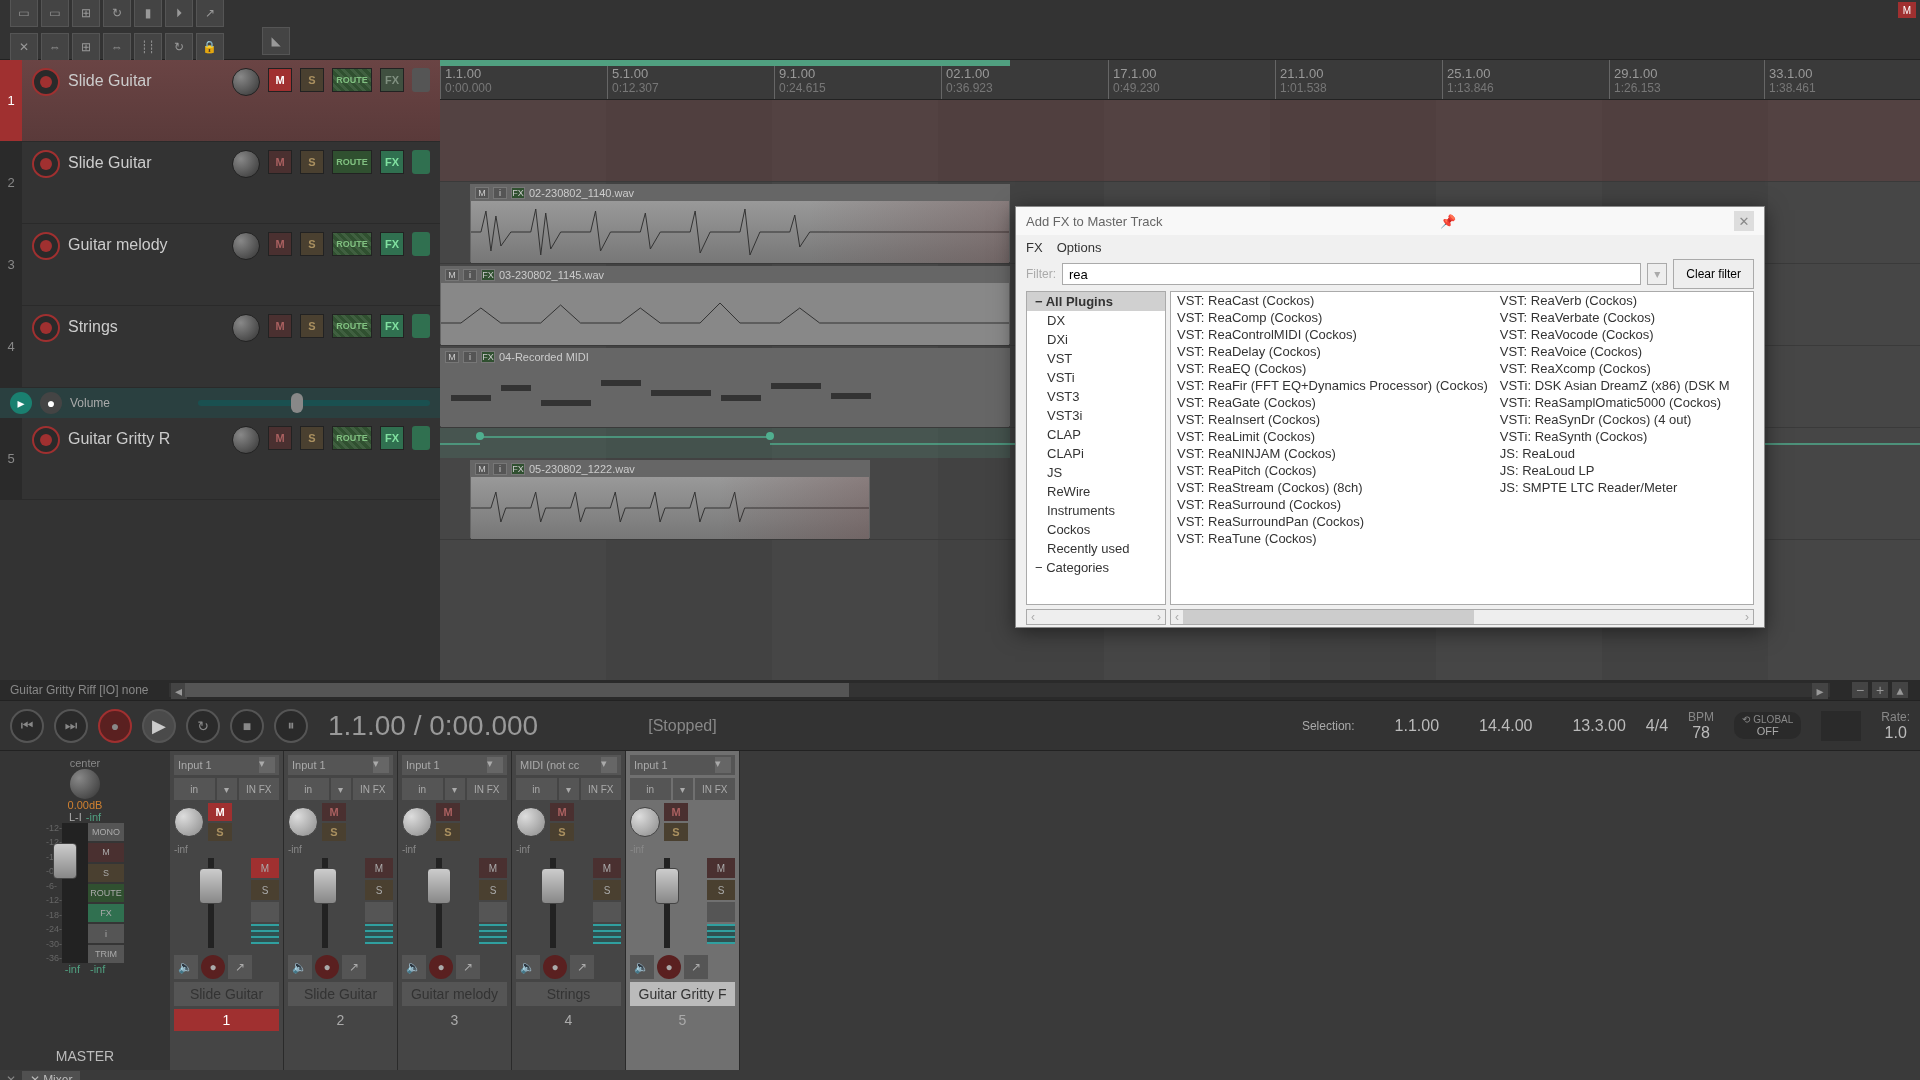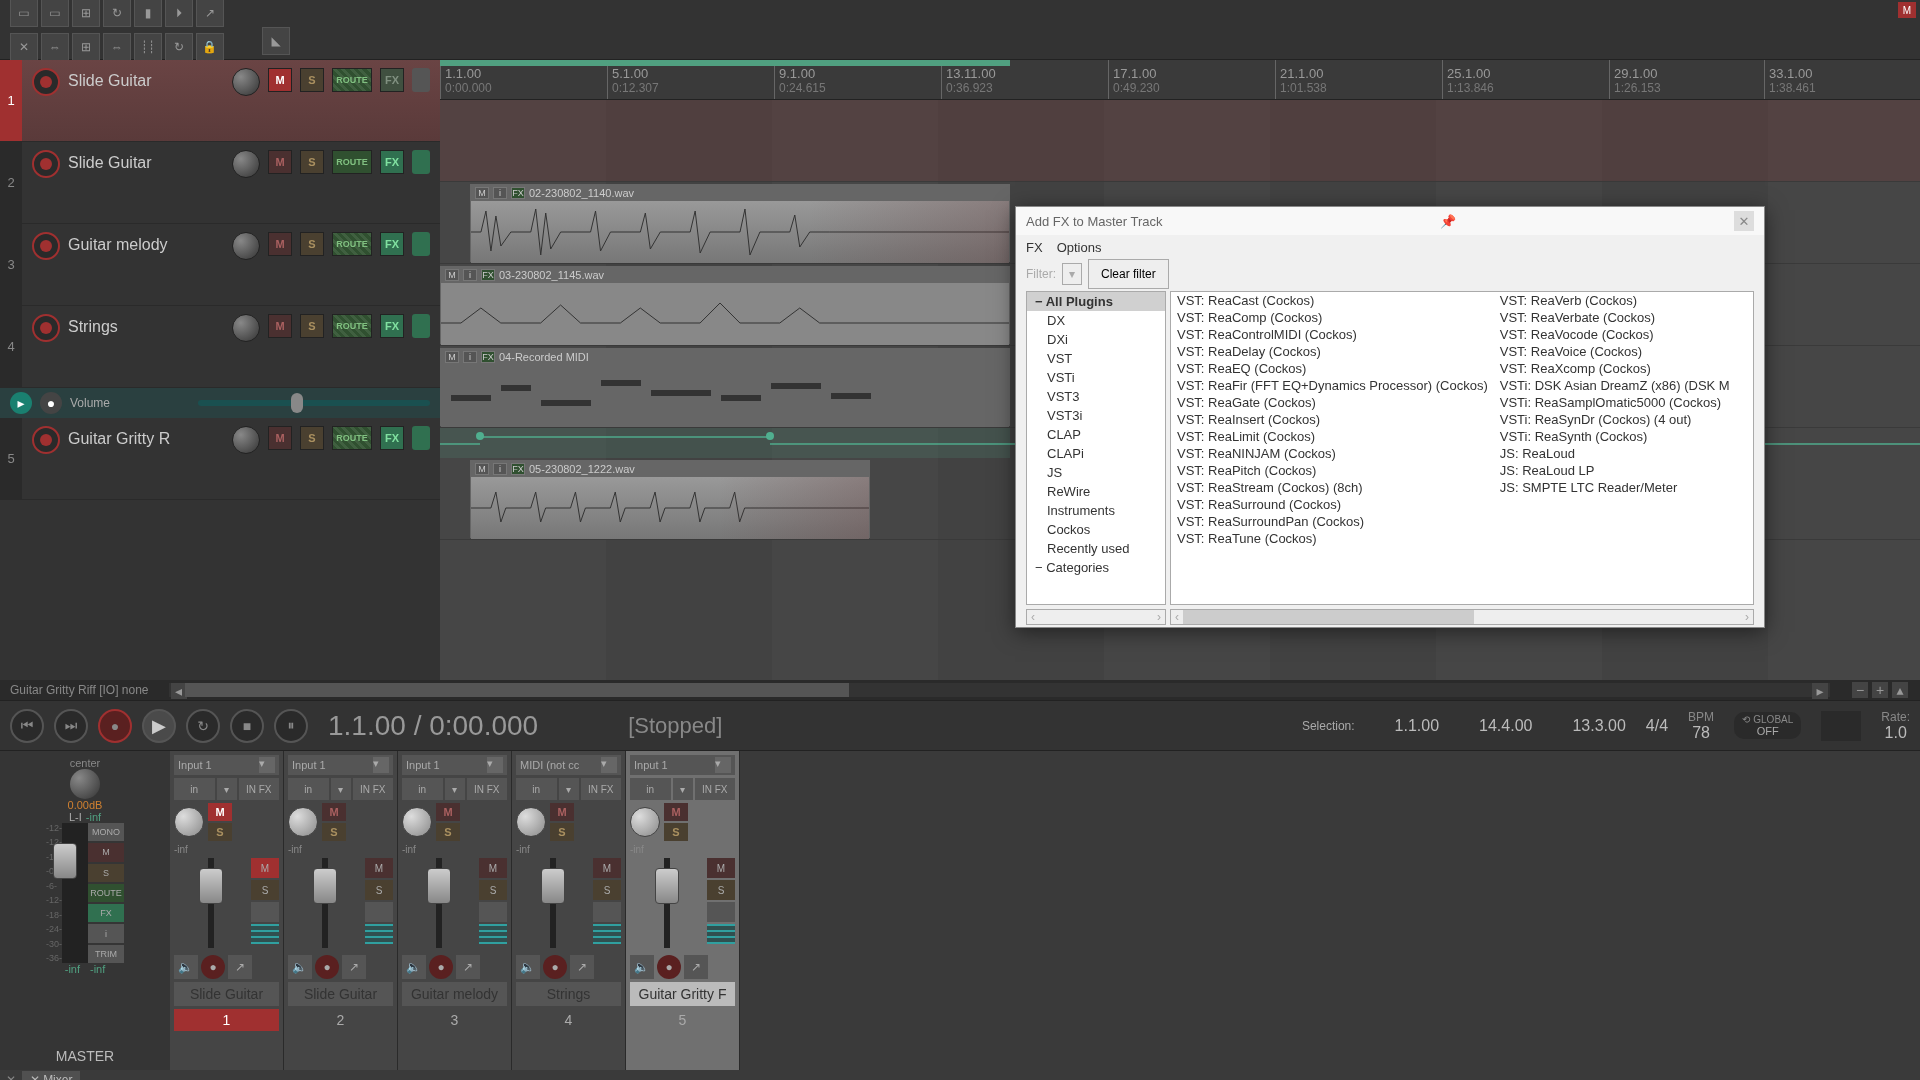--- a/index.html
+++ b/index.html
@@ -74,21 +74,21 @@
 .status-bar .hscroll { flex: 1; height: 14px; background: #333; margin: 0 20px; position: relative; }
 .status-bar .hscroll-thumb { position: absolute; height: 100%; background: #555; }
 .status-bar .sb-btn { width: 16px; height: 16px; background: #444; margin: 0 2px; display: flex; align-items: center; justify-content: center; color: #999; font-size: 14px; }
 
 
 .transport { height: 50px; background: #333; border-top: 1px solid #222; display: flex; align-items: center; padding: 0 10px; gap: 10px; }
 .trans-btn { width: 34px; height: 34px; border-radius: 50%; background: #2a2a2a; border: 2px solid #555; display: flex; align-items: center; justify-content: center; color: #888; font-size: 14px; }
 .trans-btn.rec { border-color: #a03030; background: #5a2020; }
 .trans-btn.play { background: #4a4a4a; color: #ccc; font-size: 18px; }
 .trans-time { font-size: 28px; color: #999; margin-left: 10px; }
-.trans-status { font-size: 22px; color: #888; margin-left: 80px; }
+.trans-status { font-size: 16px; color: #888; margin-left: 100px; }
 .trans-right { margin-left: auto; display: flex; align-items: center; gap: 20px; }
 .trans-field { display: flex; flex-direction: column; align-items: center; }
 .trans-label { color: #888; font-size: 12px; }
 .trans-value { color: #bbb; font-size: 16px; }
 .sel-row { display: flex; gap: 40px; align-items: center; }
 
 
 .mixer { height: 320px; background: #3a3a3a; display: flex; border-top: 1px solid #222; }
 .mixer-master { width: 170px; background: #353535; padding: 6px; display: flex; flex-direction: column; align-items: center; }
 .mixer-strip { width: 114px; background: #454545; border-right: 1px solid #2a2a2a; padding: 4px; display: flex; flex-direction: column; align-items: center; gap: 3px; }
@@ -272,21 +272,21 @@
         </div>
         <div class="ruler-mark" style="left: 167px;">
           <div class="ruler-bar">5.1.00</div>
           <div class="ruler-time">0:12.307</div>
         </div>
         <div class="ruler-mark" style="left: 334px;">
           <div class="ruler-bar">9.1.00</div>
           <div class="ruler-time">0:24.615</div>
         </div>
         <div class="ruler-mark" style="left: 501px;">
-          <div class="ruler-bar">13.11.00</div>
+          <div class="ruler-bar">02.1.00</div>
           <div class="ruler-time">0:36.923</div>
         </div>
         <div class="ruler-mark" style="left: 668px;">
           <div class="ruler-bar">17.1.00</div>
           <div class="ruler-time">0:49.230</div>
         </div>
         <div class="ruler-mark" style="left: 835px;">
           <div class="ruler-bar">21.1.00</div>
           <div class="ruler-time">1:01.538</div>
         </div>
@@ -681,20 +681,21 @@
     <span>Add FX to Master Track</span>
     <span class="dt-btn">📌</span>
     <span class="dt-btn" style="background:#ddd">✕</span>
   </div>
   <div class="dialog-menu">
     <span>FX</span>
     <span>Options</span>
   </div>
   <div class="dialog-filter">
     <span>Filter:</span>
+    <input value="rea" style="">
     <div class="df-dd">▾</div>
     <button>Clear filter</button>
   </div>
   <div class="dialog-body">
     <div class="dialog-tree" id="dialog-tree">
         <div class="tree-item selected">− All Plugins</div>
         <div class="tree-item sub">DX</div>
         <div class="tree-item sub">DXi</div>
         <div class="tree-item sub">VST</div>
         <div class="tree-item sub">VSTi</div>

